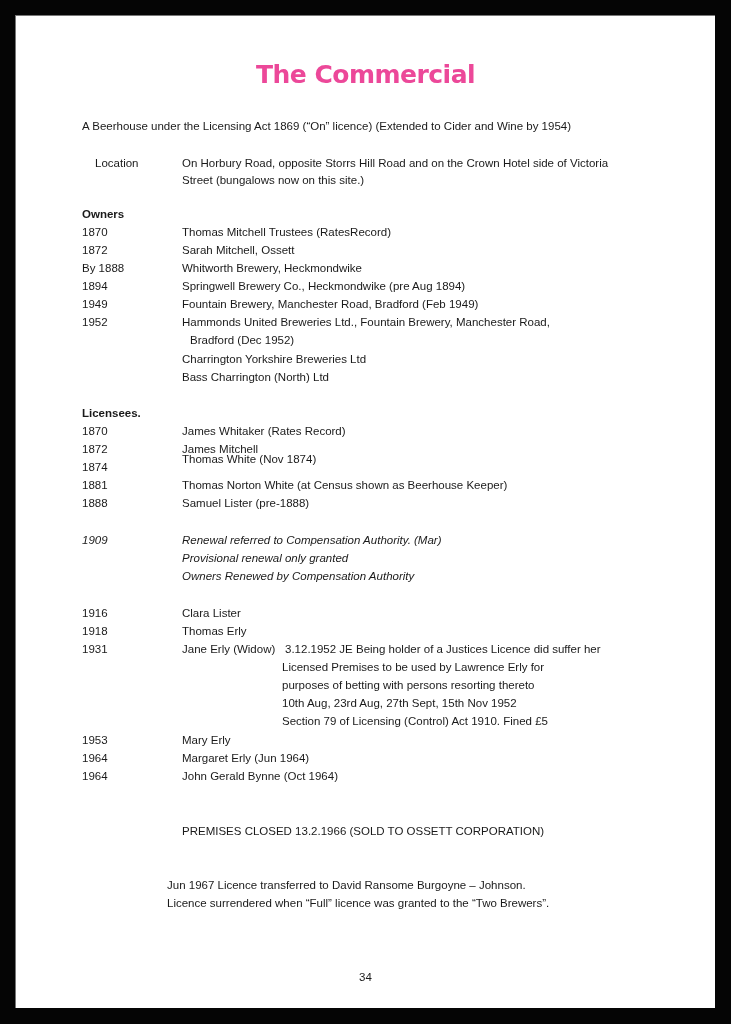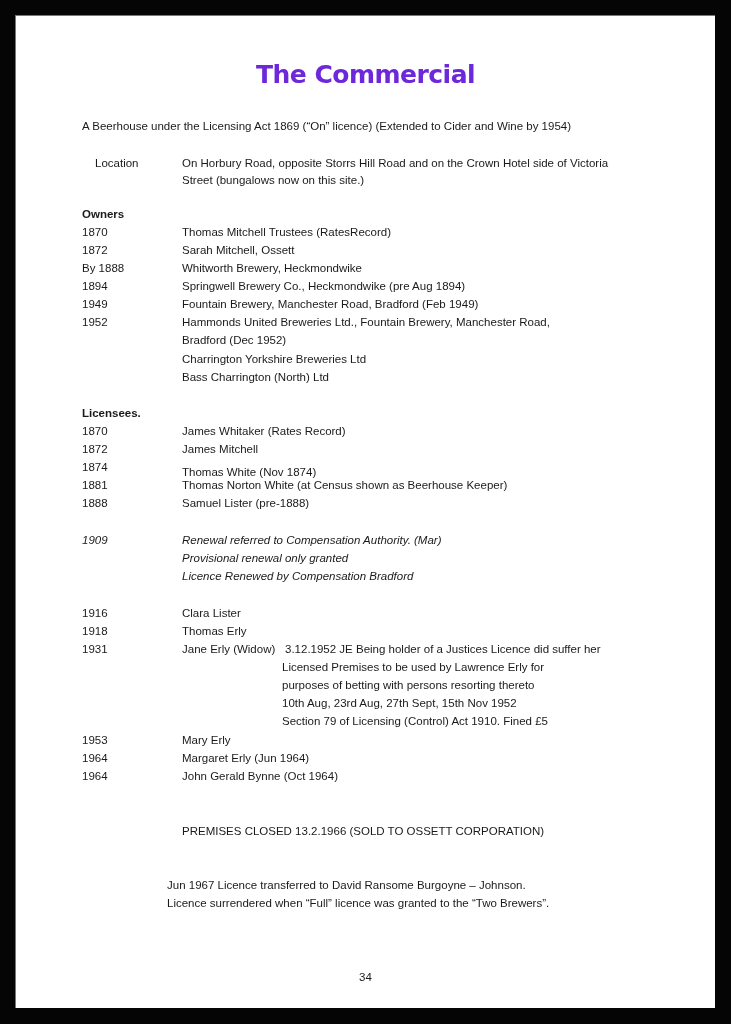--- a/index.html
+++ b/index.html
@@ -9,21 +9,21 @@
     font-family: "Liberation Sans", sans-serif;
   }
   .page {
     position: absolute; left: 15px; top: 15px; width: 700px; height: 993px;
     background: #ffffff; border-left: 1px solid #777; border-top: 1px solid #777;
     box-sizing: border-box; color: #1a1a1a;
   }
   .title {
     position: absolute; top: 44px; left: 0; width: 100%;
     text-align: center; font-family: "DejaVu Sans", sans-serif; font-weight: bold;
-    font-size: 25px; letter-spacing: -0.5px; color: #6d28d9;
+    font-size: 25px; letter-spacing: -0.5px; color: #ec4899;
   }
   .txt { position: absolute; font-size: 11.5px; line-height: 18px; white-space: nowrap; }
   .lbl { position: absolute; left: 66px; font-size: 11.5px; line-height: 18px; }
   .val { position: absolute; left: 166px; font-size: 11.5px; line-height: 18px; white-space: nowrap; }
   .bold { font-weight: bold; }
   .ital { font-style: italic; }
   .note { position: absolute; left: 266px; font-size: 11.5px; line-height: 18px; white-space: nowrap; }
   .pagenum { position: absolute; top: 955px; left: 0; width: 100%; text-align: center; font-size: 11.5px; }
 </style>
 </head>
@@ -44,42 +44,42 @@
     <div class="lbl" style="top:225px;">1872</div>
     <div class="val" style="top:225px;">Sarah Mitchell, Ossett</div>
     <div class="lbl" style="top:243px;">By 1888</div>
     <div class="val" style="top:243px;">Whitworth Brewery, Heckmondwike</div>
     <div class="lbl" style="top:261px;">1894</div>
     <div class="val" style="top:261px;">Springwell Brewery Co., Heckmondwike (pre Aug 1894)</div>
     <div class="lbl" style="top:279px;">1949</div>
     <div class="val" style="top:279px;">Fountain Brewery, Manchester Road, Bradford (Feb 1949)</div>
     <div class="lbl" style="top:297px;">1952</div>
     <div class="val" style="top:297px;">Hammonds United Breweries Ltd., Fountain Brewery, Manchester Road,</div>
-    <div class="val" style="top:315px;">Bradford (Dec 1952)</div>
+    <div class="val" style="top:315px;margin-left:8px;">Bradford (Dec 1952)</div>
     <div class="val" style="top:334px;">Charrington Yorkshire Breweries Ltd</div>
     <div class="val" style="top:352px;">Bass Charrington (North) Ltd</div>
   </div>
 
   <div class="lbl bold" style="top:388px;">Licensees.</div>
   <div>
     <div class="lbl" style="top:406px;">1870</div>
     <div class="val" style="top:406px;">James Whitaker (Rates Record)</div>
     <div class="lbl" style="top:424px;">1872</div>
     <div class="val" style="top:424px;">James Mitchell</div>
     <div class="lbl" style="top:442px;">1874</div>
-    <div class="val" style="top:447px;text-align:right;">Thomas White (Nov 1874)</div>
+    <div class="val" style="top:434px;text-align:right;">Thomas White (Nov 1874)</div>
     <div class="lbl" style="top:460px;">1881</div>
     <div class="val" style="top:460px;">Thomas Norton White (at Census shown as Beerhouse Keeper)</div>
     <div class="lbl" style="top:478px;">1888</div>
     <div class="val" style="top:478px;">Samuel Lister (pre-1888)</div>
 
     <div class="lbl ital" style="top:515px;">1909</div>
     <div class="val ital" style="top:515px;">Renewal referred to Compensation Authority. (Mar)</div>
     <div class="val ital" style="top:533px;">Provisional renewal only granted</div>
-    <div class="val ital" style="top:551px;">Licence Renewed by Compensation Bradford</div>
+    <div class="val ital" style="top:551px;">Owners Renewed by Compensation Authority</div>
 
     <div class="lbl" style="top:588px;">1916</div>
     <div class="val" style="top:588px;">Clara Lister</div>
     <div class="lbl" style="top:606px;">1918</div>
     <div class="val" style="top:606px;">Thomas Erly</div>
     <div class="lbl" style="top:624px;">1931</div>
     <div class="val" style="top:624px;">Jane Erly (Widow)</div>
     <div class="note" style="top:624px; left:269px;">3.12.1952 JE Being holder of a Justices Licence did suffer her</div>
     <div class="note" style="top:642px;">Licensed Premises to be used by Lawrence Erly for</div>
     <div class="note" style="top:660px;">purposes of betting with persons resorting thereto</div>

